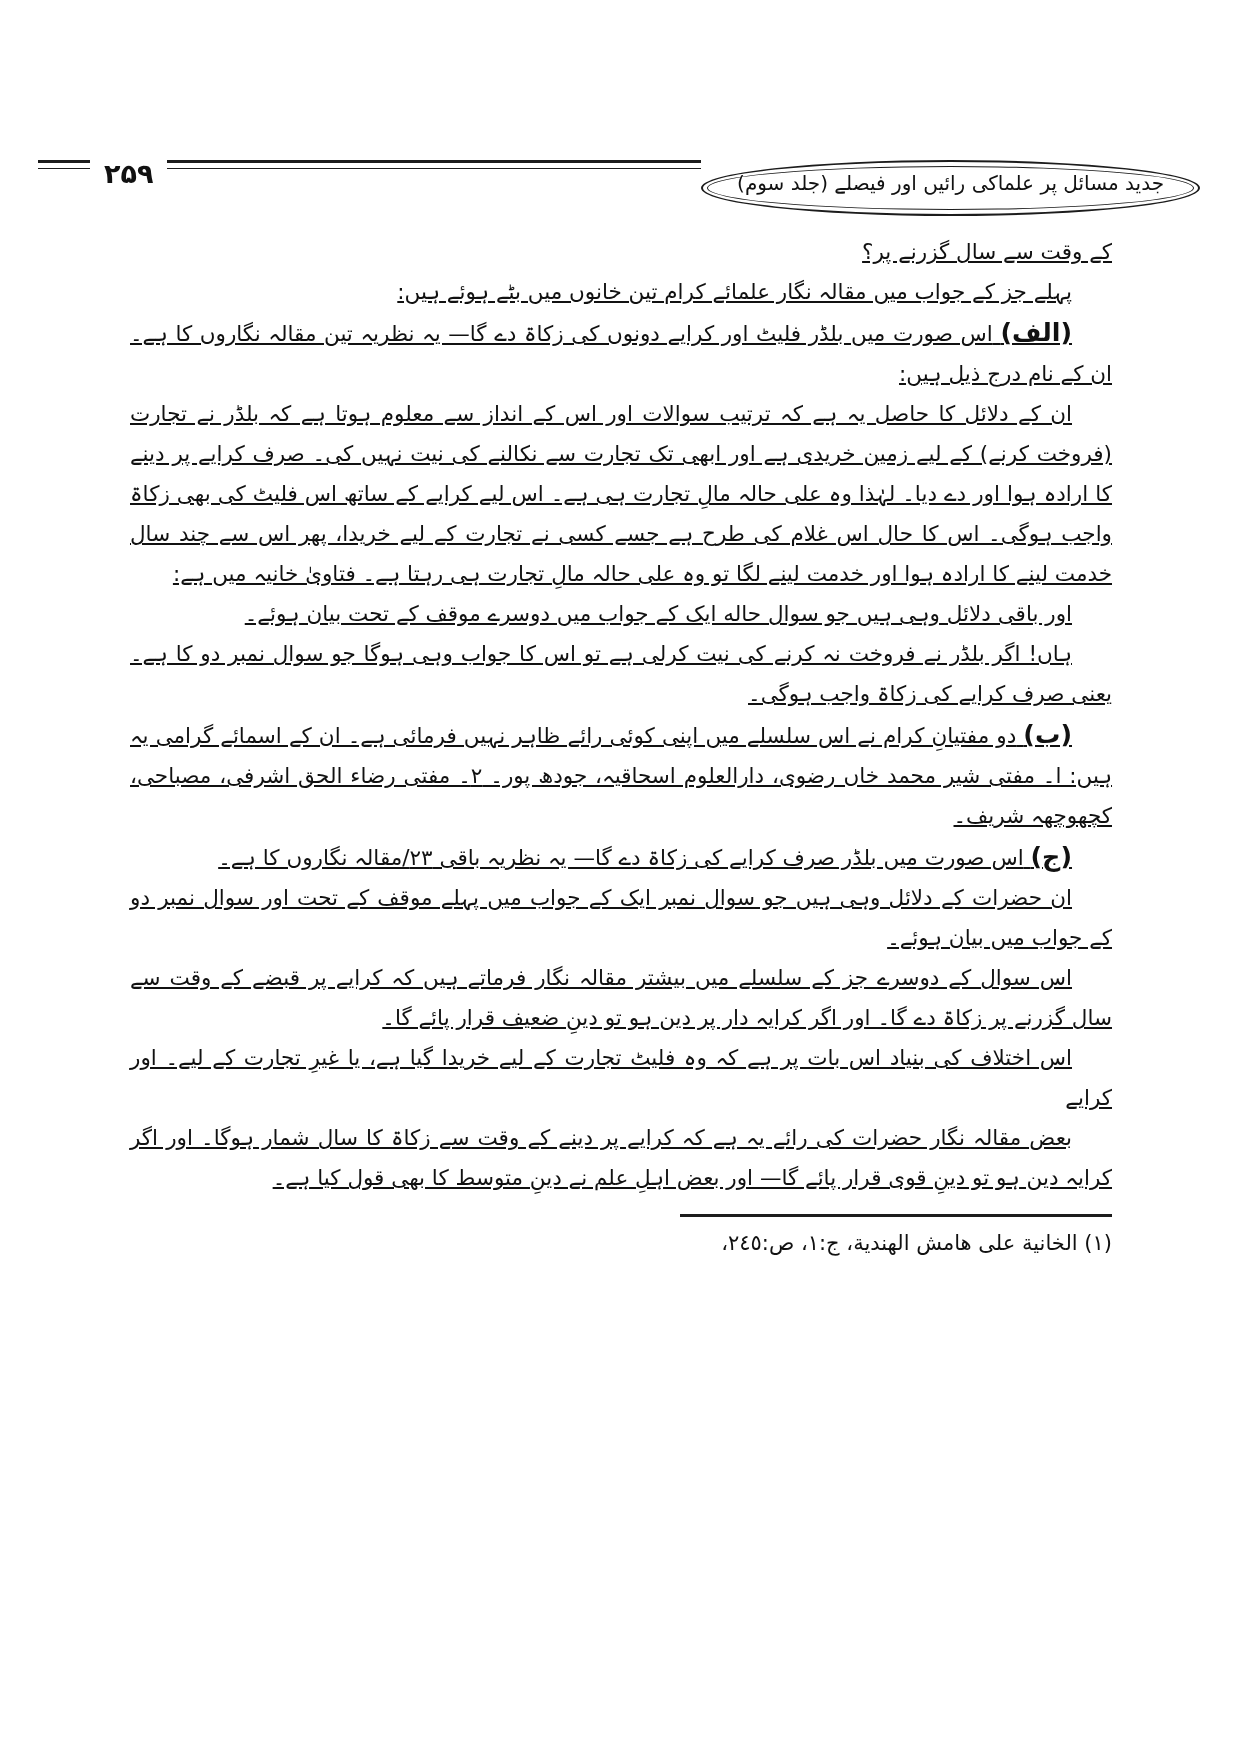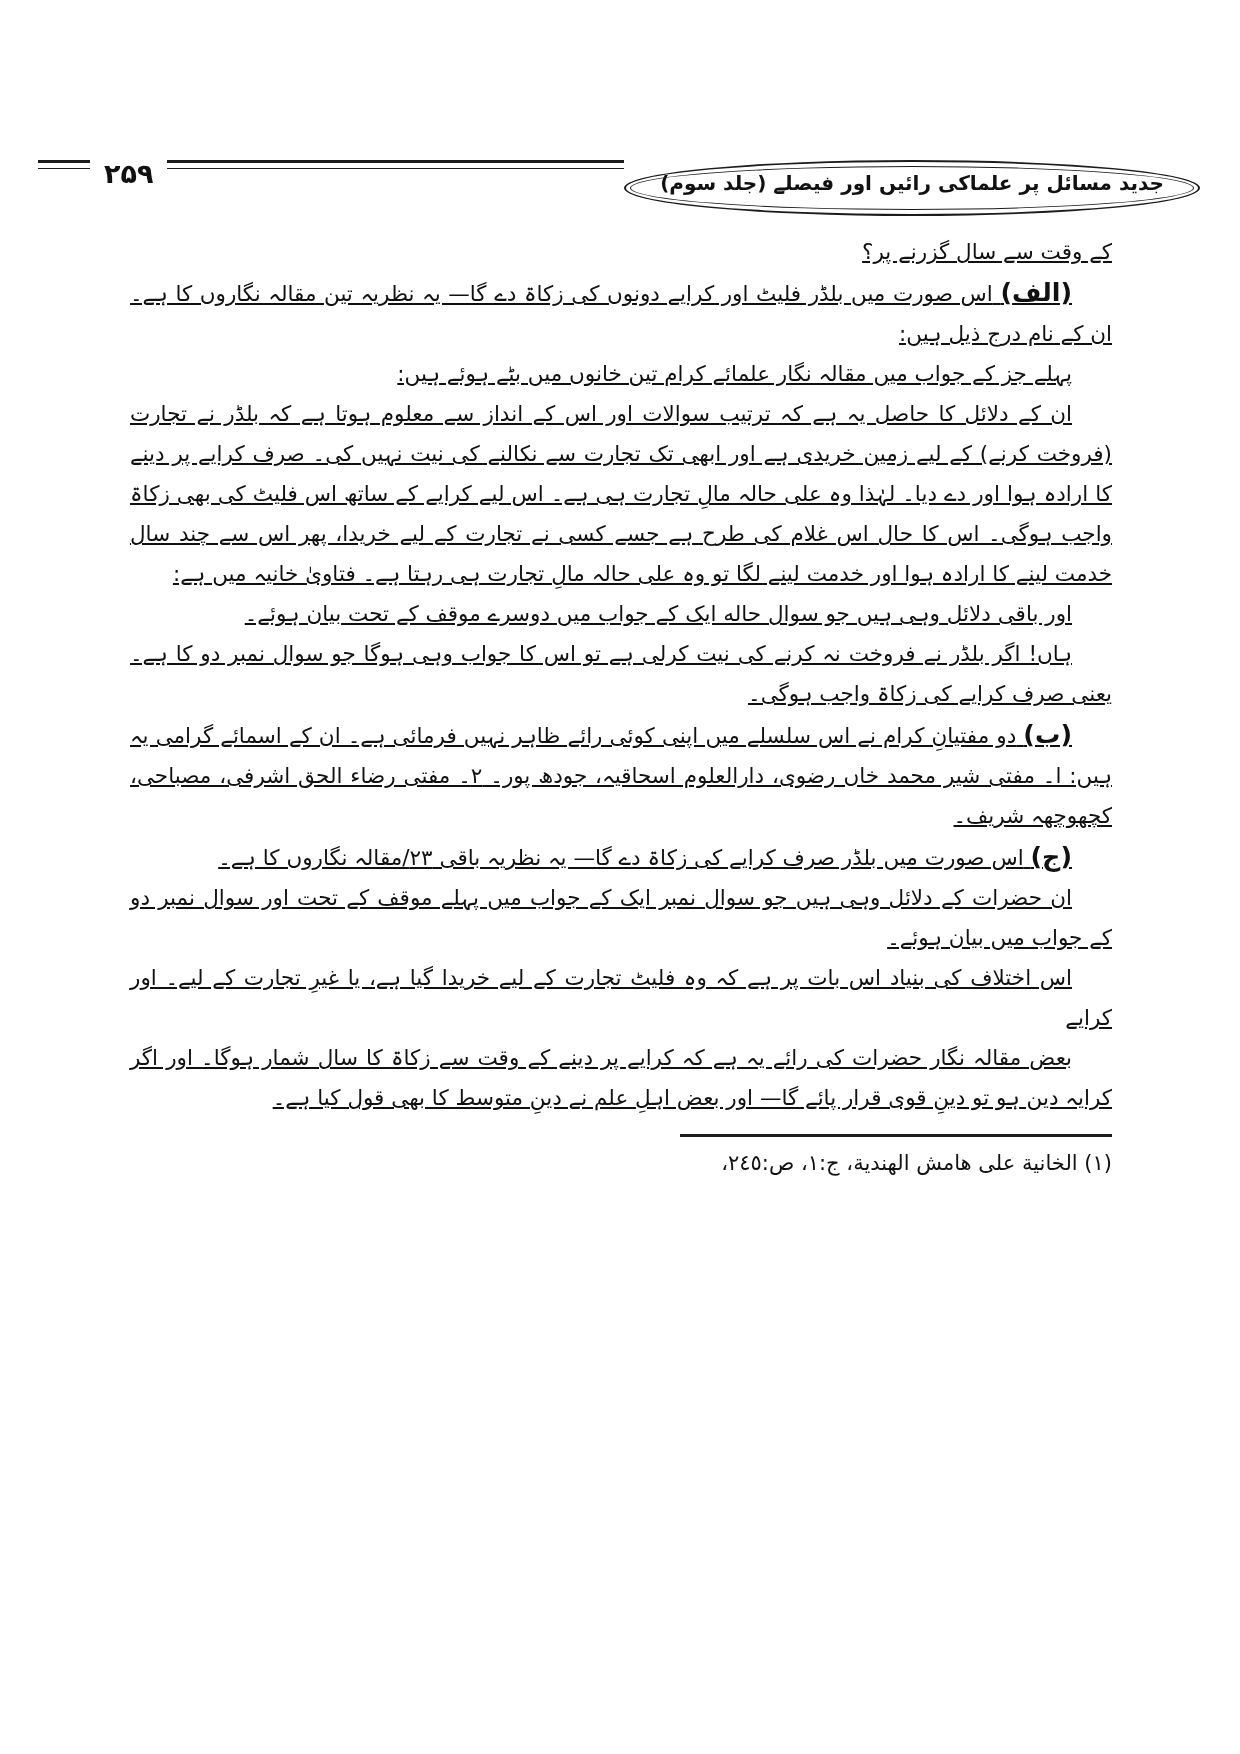--- a/index.html
+++ b/index.html
@@ -41,21 +41,21 @@
     border:2px solid #1c1c1c;
     outline:1.5px solid #1c1c1c;
     outline-offset:-7px;
     border-radius:50%;
     padding:9px 34px;
     white-space:nowrap;
     direction:rtl;
   }
   .title-cartouche span {
     font-size:20px;
-    font-weight:bold;
+    font-weight:normal;
   }
   
   .body-text {
     position:absolute;
     top:232px;
     right:128px;
     left:130px;
     text-align:justify;
     font-size:21.5px;
     line-height:40px;
@@ -96,28 +96,29 @@
     <div class="rule-seg rule-short"></div>
     <div class="page-number">۲۵۹</div>
     <div class="rule-seg rule-main"></div>
     <div class="title-cartouche">
       <span>جدید مسائل پر علماکی رائیں اور فیصلے (جلد سوم)</span>
     </div>
   </div>
 
   <div class="body-text">
     <p>کے وقت سے سال گزرنے پر؟</p>
+    <p class="indent">پہلے جز کے جواب میں مقالہ نگار علمائے کرام تین خانوں میں بٹے ہوئے ہیں:</p>
     <p class="indent"><span class="plabel">(الف)</span> <span>اس صورت میں بلڈر فلیٹ اور کرایے دونوں کی زکاۃ دے گا— یہ نظریہ تین مقالہ نگاروں کا ہے۔ ان کے نام درج ذیل ہیں:</span></p>
-    <p class="indent">پہلے جز کے جواب میں مقالہ نگار علمائے کرام تین خانوں میں بٹے ہوئے ہیں:</p>
     <p class="indent">ان کے دلائل کا حاصل یہ ہے کہ ترتیب سوالات اور اس کے انداز سے معلوم ہوتا ہے کہ بلڈر نے تجارت (فروخت کرنے) کے لیے زمین خریدی ہے اور ابھی تک تجارت سے نکالنے کی نیت نہیں کی۔ صرف کرایے پر دینے کا ارادہ ہوا اور دے دیا۔ لہٰذا وہ علی حالہ مالِ تجارت ہی ہے۔ اس لیے کرایے کے ساتھ اس فلیٹ کی بھی زکاۃ واجب ہوگی۔ اس کا حال اس غلام کی طرح ہے جسے کسی نے تجارت کے لیے خریدا، پھر اس سے چند سال خدمت لینے کا ارادہ ہوا اور خدمت لینے لگا تو وہ علی حالہ مالِ تجارت ہی رہتا ہے۔ فتاویٰ خانیہ میں ہے:</p>
     <p class="indent">اور باقی دلائل وہی ہیں جو سوال حاله ایک کے جواب میں دوسرے موقف کے تحت بیان ہوئے۔</p>
     <p class="indent">ہاں! اگر بلڈر نے فروخت نہ کرنے کی نیت کرلی ہے تو اس کا جواب وہی ہوگا جو سوال نمبر دو کا ہے۔ یعنی صرف کرایے کی زکاۃ واجب ہوگی۔</p>
     <p class="indent"><span class="plabel">(ب)</span> <span>دو مفتیانِ کرام نے اس سلسلے میں اپنی کوئی رائے ظاہر نہیں فرمائی ہے۔ ان کے اسمائے گرامی یہ ہیں: ا۔ مفتی شیر محمد خاں رضوی، دارالعلوم اسحاقیہ، جودھ پور۔ ۲۔ مفتی رضاء الحق اشرفی، مصباحی، کچھوچھہ شریف۔</span></p>
     <p class="indent"><span class="plabel">(ج)</span> <span>اس صورت میں بلڈر صرف کرایے کی زکاۃ دے گا— یہ نظریہ باقی ۲۳/مقالہ نگاروں کا ہے۔</span></p>
     <p class="indent">ان حضرات کے دلائل وہی ہیں جو سوال نمبر ایک کے جواب میں پہلے موقف کے تحت اور سوال نمبر دو کے جواب میں بیان ہوئے۔</p>
+    <p class="indent">اس سوال کے دوسرے جز کے سلسلے میں بیشتر مقالہ نگار فرماتے ہیں کہ کرایے پر قبضے کے وقت سے سال گزرنے پر زکاۃ دے گا۔ اور اگر کرایہ دار پر دین ہو تو دینِ ضعیف قرار پائے گا۔</p>
     <p class="indent">اس اختلاف کی بنیاد اس بات پر ہے کہ وہ فلیٹ تجارت کے لیے خریدا گیا ہے، یا غیرِ تجارت کے لیے۔ اور کرایے</p>
     <p class="indent">بعض مقالہ نگار حضرات کی رائے یہ ہے کہ کرایے پر دینے کے وقت سے زکاۃ کا سال شمار ہوگا۔ اور اگر کرایہ دین ہو تو دینِ قوی قرار پائے گا— اور بعض اہلِ علم نے دینِ متوسط کا بھی قول کیا ہے۔</p>
 
     <div class="footnote-rule"></div>
     <div class="footnote-text">(۱) الخانية على هامش الهندية، ج:۱، ص:۲٤٥،</div>
   </div>
 
 </div>
 
 </body></html>

